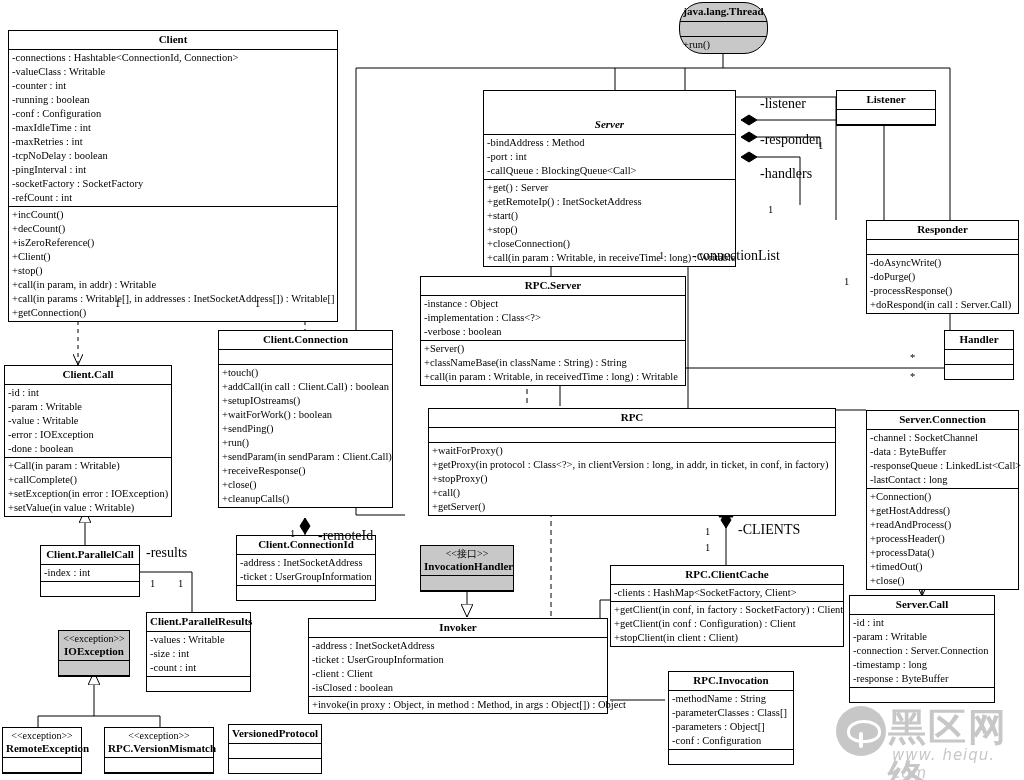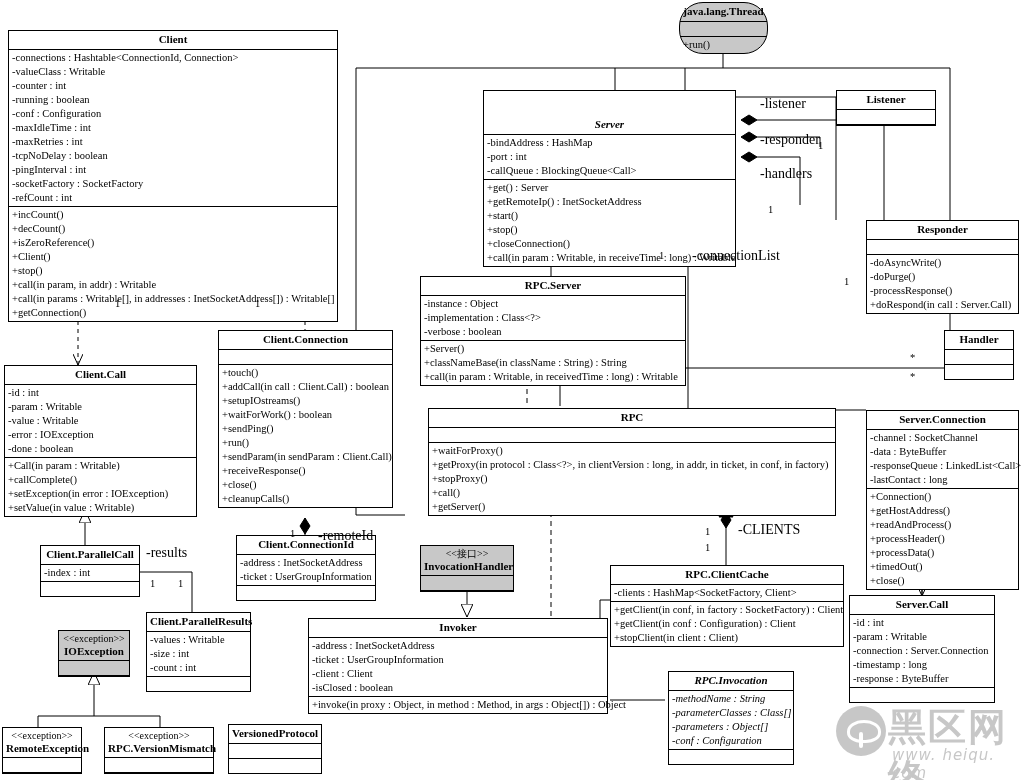--- a/index.html
+++ b/index.html
@@ -196,21 +196,21 @@
     <div class="title">java.lang.Thread</div>
     <div class="attrs empty"></div>
     <div class="ops">
         <div class="row">+run()</div>
       </div>
   </div>
 
   <div class="uml" style="left:483px;top:90px;width:253px;">
     <div class="title italic">Server</div>
     <div class="attrs">
-        <div class="row">-bindAddress : HashMap</div>
+        <div class="row">-bindAddress : Method</div>
         <div class="row">-port : int</div>
         <div class="row">-callQueue : BlockingQueue&lt;Call&gt;</div>
       </div>
     <div class="ops">
         <div class="row">+get() : Server</div>
         <div class="row">+getRemoteIp() : InetSocketAddress</div>
         <div class="row">+start()</div>
         <div class="row">+stop()</div>
         <div class="row">+closeConnection()</div>
         <div class="row">+call(in param : Writable, in receiveTime : long) : Writable</div>
@@ -301,21 +301,21 @@
     <div class="attrs">
         <div class="row">-clients : HashMap&lt;SocketFactory, Client&gt;</div>
       </div>
     <div class="ops">
         <div class="row">+getClient(in conf, in factory : SocketFactory) : Client</div>
         <div class="row">+getClient(in conf : Configuration) : Client</div>
         <div class="row">+stopClient(in client : Client)</div>
       </div>
   </div>
 
-  <div class="uml" style="left:668px;top:671px;width:126px;font-style:italic;">
+  <div class="uml" style="left:668px;top:671px;width:126px;">
     <div class="title">RPC.Invocation</div>
     <div class="attrs">
         <div class="row">-methodName : String</div>
         <div class="row">-parameterClasses : Class[]</div>
         <div class="row">-parameters : Object[]</div>
         <div class="row">-conf : Configuration</div>
       </div>
     <div class="ops empty"></div>
   </div>
 
@@ -359,21 +359,21 @@
 
   <div class="uml" style="left:236px;top:535px;width:140px;">
     <div class="title">Client.ConnectionId</div>
     <div class="attrs">
         <div class="row">-address : InetSocketAddress</div>
         <div class="row">-ticket : UserGroupInformation</div>
       </div>
     <div class="ops empty"></div>
   </div>
 
-  <div class="uml" style="left:4px;top:365px;width:193px;">
+  <div class="uml" style="left:4px;top:365px;width:168px;">
     <div class="title">Client.Call</div>
     <div class="attrs">
         <div class="row">-id : int</div>
         <div class="row">-param : Writable</div>
         <div class="row">-value : Writable</div>
         <div class="row">-error : IOException</div>
         <div class="row">-done : boolean</div>
       </div>
     <div class="ops">
         <div class="row">+Call(in param : Writable)</div>

